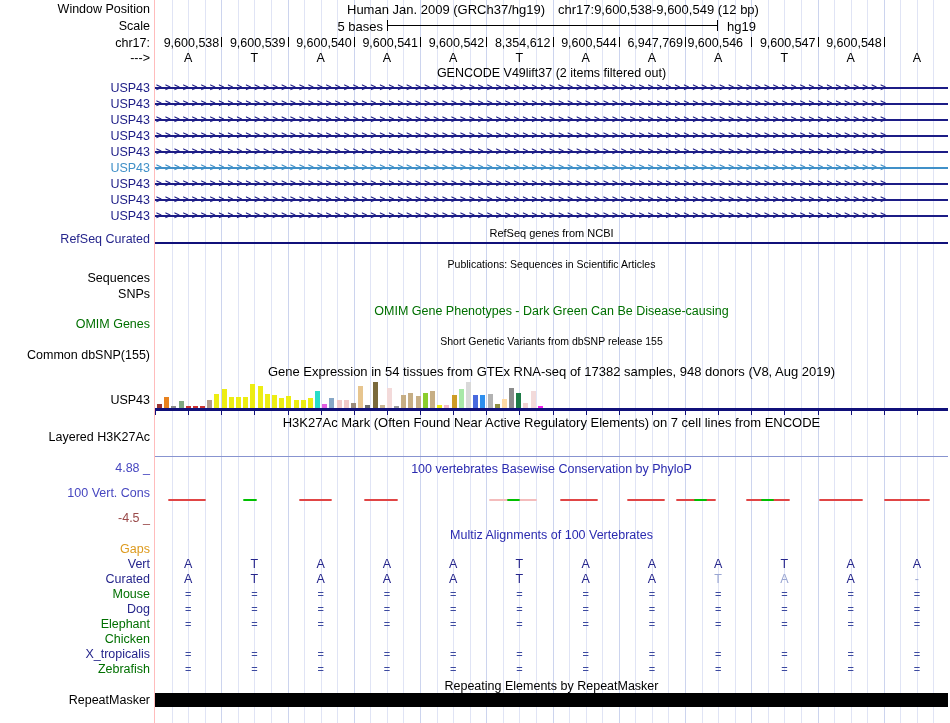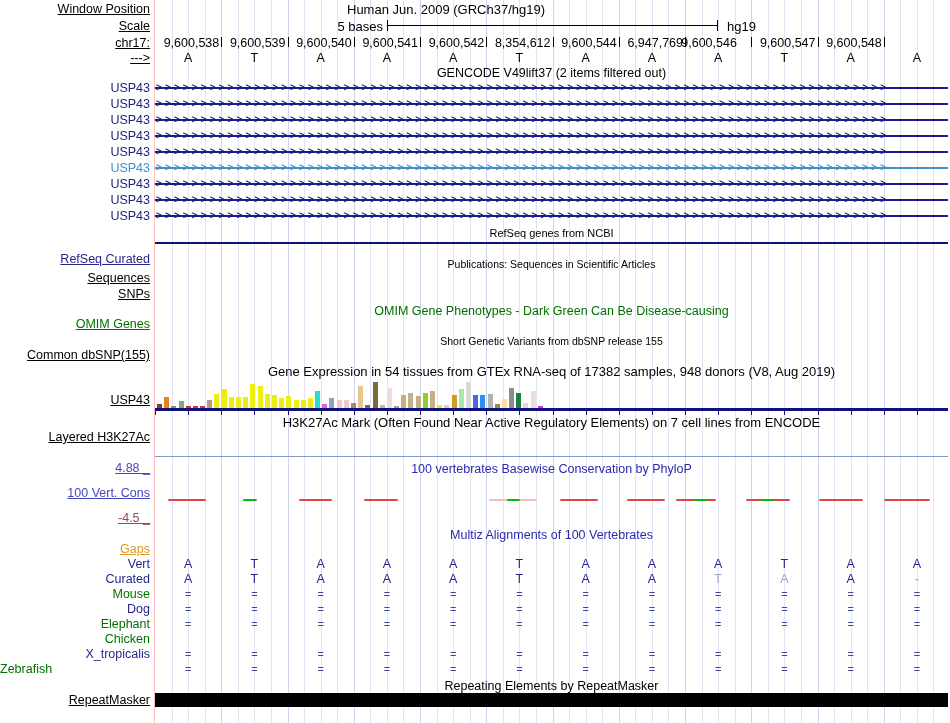--- a/index.html
+++ b/index.html
@@ -1,19 +1,19 @@
 <!DOCTYPE html>
 <html><head>
 <meta charset="utf-8">
 <style>
   html,body{margin:0;padding:0;background:#fff;}
   #screen{position:relative;width:950px;height:723px;background:#fff;overflow:hidden;
           font-family:"Liberation Sans","DejaVu Sans",sans-serif;font-size:12.5px;color:#000;}
   .abs{position:absolute;}
-  .ll{position:absolute;left:0;width:150px;text-align:right;height:14px;line-height:14px;white-space:nowrap;text-decoration:underline;}
+  .ll{position:absolute;left:0;width:150px;text-align:right;height:14px;line-height:14px;white-space:nowrap;}
   .ct{position:absolute;left:155px;width:793px;text-align:center;height:14px;line-height:14px;white-space:nowrap;}
   .navy{color:#26268c;}
   .green{color:#007000;}
   .orange{color:#dd9a1e;}
   .titleblue{color:#2a2ab0;}
   .consblue{color:#4747c0;}
   .darkred{color:#9a4a4a;}
   .small{font-size:10.5px;}
   .mid{font-size:11px;}
   .big{font-size:13px;}
@@ -74,21 +74,22 @@
       <div style="left: 834.062px; top: 0px; width: 1px; height: 723px; background: rgb(224, 228, 245); z-index: 0; position: absolute;"></div>
       <div style="left: 850.625px; top: 0px; width: 1px; height: 723px; background: rgb(224, 228, 245); z-index: 0; position: absolute;"></div>
       <div style="left: 867.188px; top: 0px; width: 1px; height: 723px; background: rgb(224, 228, 245); z-index: 0; position: absolute;"></div>
       <div style="left: 883.75px; top: 0px; width: 1px; height: 723px; background: rgb(204, 212, 238); z-index: 0; position: absolute;"></div>
       <div style="left: 900.312px; top: 0px; width: 1px; height: 723px; background: rgb(224, 228, 245); z-index: 0; position: absolute;"></div>
       <div style="left: 916.875px; top: 0px; width: 1px; height: 723px; background: rgb(224, 228, 245); z-index: 0; position: absolute;"></div>
       <div style="left: 933.438px; top: 0px; width: 1px; height: 723px; background: rgb(224, 228, 245); z-index: 0; position: absolute;"></div>
     </div>
 
   <div class="ll" style="top:2px">Window Position</div>
-  <div class="abs content big" style="left:347px;top:2px">Human Jun. 2009 (GRCh37/hg19)</div>
+  <div class="abs content big" style="left:347px;top:2px">Human Jan. 2009 (GRCh37/hg19)</div>
+  <div class="abs content big" style="left:558px;top:2px">chr17:9,600,538-9,600,549 (12 bp)</div>
 
   <div class="ll" style="top:19px">Scale</div>
   <div class="abs content big" style="left:300px;top:19px;width:83px;text-align:right">5 bases</div>
   <div class="hline" style="left:387px;top:25px;width:331px;height:1px;background:#000"></div>
   <div class="hline" style="left:387px;top:20px;width:1px;height:11px;background:#000"></div>
   <div class="hline" style="left:717px;top:20px;width:1px;height:11px;background:#000"></div>
   <div class="abs content big" style="left:727px;top:19px">hg19</div>
 
   <div class="ll" style="top:36px">chr17:</div>
   <div id="coords">
@@ -102,21 +103,21 @@
       <div style="left: 350px; top: 36px; width: 68px; text-align: right; height: 14px; line-height: 14px; z-index: 2; position: absolute;">9,600,541</div>
       <div style="left: 486.25px; top: 37px; width: 1px; height: 10px; background: rgb(0, 0, 0); z-index: 2; position: absolute;"></div>
       <div style="left: 416.25px; top: 36px; width: 68px; text-align: right; height: 14px; line-height: 14px; z-index: 2; position: absolute;">9,600,542</div>
       <div style="left: 552.5px; top: 37px; width: 1px; height: 10px; background: rgb(0, 0, 0); z-index: 2; position: absolute;"></div>
       <div style="left: 482.5px; top: 36px; width: 68px; text-align: right; height: 14px; line-height: 14px; z-index: 2; position: absolute;">8,354,612</div>
       <div style="left: 618.75px; top: 37px; width: 1px; height: 10px; background: rgb(0, 0, 0); z-index: 2; position: absolute;"></div>
       <div style="left: 548.75px; top: 36px; width: 68px; text-align: right; height: 14px; line-height: 14px; z-index: 2; position: absolute;">9,600,544</div>
       <div style="left: 685px; top: 37px; width: 1px; height: 10px; background: rgb(0, 0, 0); z-index: 2; position: absolute;"></div>
       <div style="left: 615px; top: 36px; width: 68px; text-align: right; height: 14px; line-height: 14px; z-index: 2; position: absolute;">6,947,769</div>
       <div style="left: 751.25px; top: 37px; width: 1px; height: 10px; background: rgb(0, 0, 0); z-index: 2; position: absolute;"></div>
-      <div style="left: 681.25px; top: 36px; width: 68px; text-align: left; height: 14px; line-height: 14px; z-index: 2; position: absolute;">9,600,546</div>
+      <div style="left: 681.25px; top: 36px; width: 68px; text-align: center; height: 14px; line-height: 14px; z-index: 2; position: absolute;">9,600,546</div>
       <div style="left: 817.5px; top: 37px; width: 1px; height: 10px; background: rgb(0, 0, 0); z-index: 2; position: absolute;"></div>
       <div style="left: 747.5px; top: 36px; width: 68px; text-align: right; height: 14px; line-height: 14px; z-index: 2; position: absolute;">9,600,547</div>
       <div style="left: 883.75px; top: 37px; width: 1px; height: 10px; background: rgb(0, 0, 0); z-index: 2; position: absolute;"></div>
       <div style="left: 813.75px; top: 36px; width: 68px; text-align: right; height: 14px; line-height: 14px; z-index: 2; position: absolute;">9,600,548</div>
     </div>
 
   <div class="ll" style="top:51px">---&gt;</div>
   <div id="header-bases">
       <div style="left: 155px; top: 51px; width: 66.25px; text-align: center; height: 14px; line-height: 14px; z-index: 2; position: absolute;">A</div>
       <div style="left: 221.25px; top: 51px; width: 66.25px; text-align: center; height: 14px; line-height: 14px; z-index: 2; position: absolute;">T</div>
@@ -175,21 +176,21 @@
         <div style="position: absolute; left: 1px; top: 0px; width: 820px; height: 11px; line-height: 11px; font-size: 10px; font-weight: bold; letter-spacing: 3.1px; white-space: nowrap; color: rgb(28, 28, 134);">&gt;&gt;&gt;&gt;&gt;&gt;&gt;&gt;&gt;&gt;&gt;&gt;&gt;&gt;&gt;&gt;&gt;&gt;&gt;&gt;&gt;&gt;&gt;&gt;&gt;&gt;&gt;&gt;&gt;&gt;&gt;&gt;&gt;&gt;&gt;&gt;&gt;&gt;&gt;&gt;&gt;&gt;&gt;&gt;&gt;&gt;&gt;&gt;&gt;&gt;&gt;&gt;&gt;&gt;&gt;&gt;&gt;&gt;&gt;&gt;&gt;&gt;&gt;&gt;&gt;&gt;&gt;&gt;&gt;&gt;&gt;&gt;&gt;&gt;&gt;&gt;&gt;&gt;&gt;&gt;&gt;&gt;</div>
       </div>
       <div style="left: 0px; top: 209px; width: 150px; text-align: right; height: 14px; line-height: 14px; color: rgb(28, 28, 134); z-index: 2; position: absolute;">USP43</div>
       <div style="left: 155px; top: 210px; width: 793px; height: 11px; overflow: hidden; z-index: 2; position: absolute;">
         <div style="position: absolute; left: 0px; top: 5px; width: 793px; height: 1.5px; background: rgb(28, 28, 134);"></div>
         <div style="position: absolute; left: 1px; top: 0px; width: 820px; height: 11px; line-height: 11px; font-size: 10px; font-weight: bold; letter-spacing: 3.1px; white-space: nowrap; color: rgb(28, 28, 134);">&gt;&gt;&gt;&gt;&gt;&gt;&gt;&gt;&gt;&gt;&gt;&gt;&gt;&gt;&gt;&gt;&gt;&gt;&gt;&gt;&gt;&gt;&gt;&gt;&gt;&gt;&gt;&gt;&gt;&gt;&gt;&gt;&gt;&gt;&gt;&gt;&gt;&gt;&gt;&gt;&gt;&gt;&gt;&gt;&gt;&gt;&gt;&gt;&gt;&gt;&gt;&gt;&gt;&gt;&gt;&gt;&gt;&gt;&gt;&gt;&gt;&gt;&gt;&gt;&gt;&gt;&gt;&gt;&gt;&gt;&gt;&gt;&gt;&gt;&gt;&gt;&gt;&gt;&gt;&gt;&gt;&gt;</div>
       </div>
     </div>
 
   <div class="ct mid" style="top:226px">RefSeq genes from NCBI</div>
-  <div class="ll navy" style="top:252px">RefSeq Curated</div>
+  <div class="ll navy" style="top:232px">RefSeq Curated</div>
   <div id="refseq-line"></div>
 
   <div class="ct small" style="top:257px">Publications: Sequences in Scientific Articles</div>
   <div class="ll" style="top:271px">Sequences</div>
   <div class="ll" style="top:287px">SNPs</div>
 
   <div class="ct green" style="top:304px">OMIM Gene Phenotypes - Dark Green Can Be Disease-causing</div>
   <div class="ll green" style="top:317px">OMIM Genes</div>
 
   <div class="ct small" style="top:334px">Short Genetic Variants from dbSNP release 155</div>
@@ -381,21 +382,21 @@
       <div class="eqcell" style="left: 287.5px; top: 647px; width: 66.25px; text-align: center; height: 14px; line-height: 14px; z-index: 2; position: absolute;">=</div>
       <div class="eqcell" style="left: 353.75px; top: 647px; width: 66.25px; text-align: center; height: 14px; line-height: 14px; z-index: 2; position: absolute;">=</div>
       <div class="eqcell" style="left: 420px; top: 647px; width: 66.25px; text-align: center; height: 14px; line-height: 14px; z-index: 2; position: absolute;">=</div>
       <div class="eqcell" style="left: 486.25px; top: 647px; width: 66.25px; text-align: center; height: 14px; line-height: 14px; z-index: 2; position: absolute;">=</div>
       <div class="eqcell" style="left: 552.5px; top: 647px; width: 66.25px; text-align: center; height: 14px; line-height: 14px; z-index: 2; position: absolute;">=</div>
       <div class="eqcell" style="left: 618.75px; top: 647px; width: 66.25px; text-align: center; height: 14px; line-height: 14px; z-index: 2; position: absolute;">=</div>
       <div class="eqcell" style="left: 685px; top: 647px; width: 66.25px; text-align: center; height: 14px; line-height: 14px; z-index: 2; position: absolute;">=</div>
       <div class="eqcell" style="left: 751.25px; top: 647px; width: 66.25px; text-align: center; height: 14px; line-height: 14px; z-index: 2; position: absolute;">=</div>
       <div class="eqcell" style="left: 817.5px; top: 647px; width: 66.25px; text-align: center; height: 14px; line-height: 14px; z-index: 2; position: absolute;">=</div>
       <div class="eqcell" style="left: 883.75px; top: 647px; width: 66.25px; text-align: center; height: 14px; line-height: 14px; z-index: 2; position: absolute;">=</div>
-      <div style="left: 0px; top: 662px; width: 150px; height: 14px; line-height: 14px; color: rgb(0, 112, 0); z-index: 2; position: absolute;">Zebrafish</div>
+      <div style="left: 0px; top: 662px; width: 150px; text-align: right; height: 14px; line-height: 14px; color: rgb(0, 112, 0); z-index: 2; position: absolute;">Zebrafish</div>
       <div class="eqcell" style="left: 155px; top: 662px; width: 66.25px; text-align: center; height: 14px; line-height: 14px; z-index: 2; position: absolute;">=</div>
       <div class="eqcell" style="left: 221.25px; top: 662px; width: 66.25px; text-align: center; height: 14px; line-height: 14px; z-index: 2; position: absolute;">=</div>
       <div class="eqcell" style="left: 287.5px; top: 662px; width: 66.25px; text-align: center; height: 14px; line-height: 14px; z-index: 2; position: absolute;">=</div>
       <div class="eqcell" style="left: 353.75px; top: 662px; width: 66.25px; text-align: center; height: 14px; line-height: 14px; z-index: 2; position: absolute;">=</div>
       <div class="eqcell" style="left: 420px; top: 662px; width: 66.25px; text-align: center; height: 14px; line-height: 14px; z-index: 2; position: absolute;">=</div>
       <div class="eqcell" style="left: 486.25px; top: 662px; width: 66.25px; text-align: center; height: 14px; line-height: 14px; z-index: 2; position: absolute;">=</div>
       <div class="eqcell" style="left: 552.5px; top: 662px; width: 66.25px; text-align: center; height: 14px; line-height: 14px; z-index: 2; position: absolute;">=</div>
       <div class="eqcell" style="left: 618.75px; top: 662px; width: 66.25px; text-align: center; height: 14px; line-height: 14px; z-index: 2; position: absolute;">=</div>
       <div class="eqcell" style="left: 685px; top: 662px; width: 66.25px; text-align: center; height: 14px; line-height: 14px; z-index: 2; position: absolute;">=</div>
       <div class="eqcell" style="left: 751.25px; top: 662px; width: 66.25px; text-align: center; height: 14px; line-height: 14px; z-index: 2; position: absolute;">=</div>

